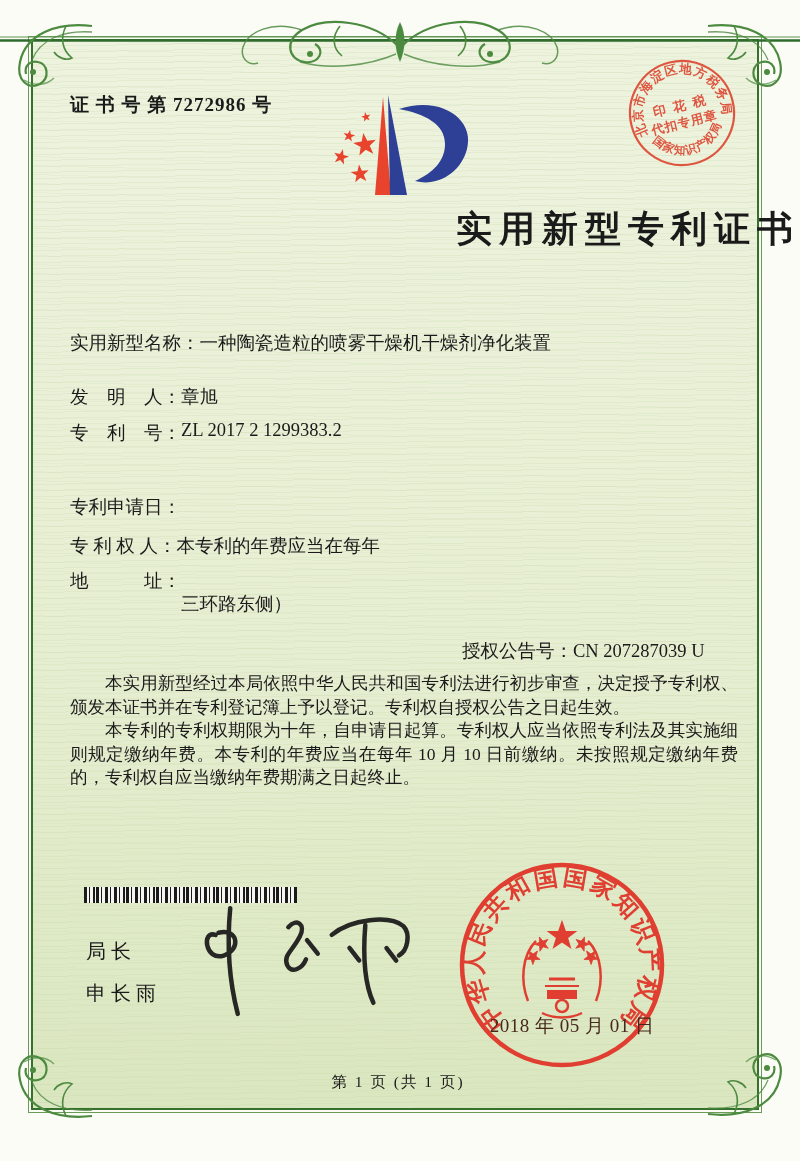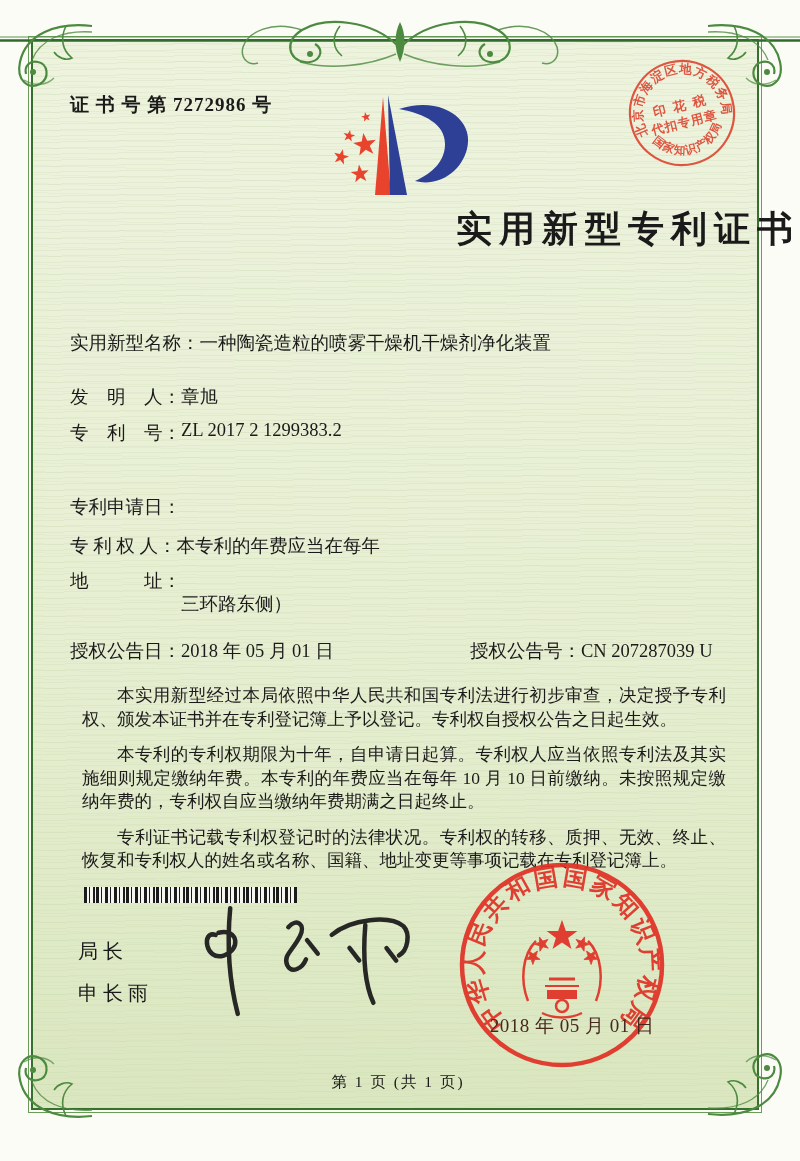--- a/index.html
+++ b/index.html
@@ -25,33 +25,33 @@
   .logo{position:absolute;left:333px;top:93px;width:152px;height:110px;}
   .title{position:absolute;left:0;right:0;top:205px;text-align:right;
     font-size:36px;font-weight:bold;letter-spacing:7px;white-space:nowrap;padding-left:16px;}
   .fields{position:absolute;left:70px;top:330px;width:670px;font-size:18.5px;}
   .frow{position:absolute;left:0;white-space:nowrap;display:flex;align-items:flex-start;}
   .frow .lbl{white-space:pre;}
   .frow-0{top:0;}   .frow-1{top:54px;} .frow-2{top:90px;}
   .frow-3{top:164px;}.frow-4{top:203px;justify-content:flex-end;}
   .frow-5{top:240px;line-height:23px;}
   .frow-6{top:308px;width:670px;}
-  .grant-no{position:absolute;left:400px;top:0;white-space:nowrap;}
+  .grant-no{position:absolute;left:392px;top:0;white-space:nowrap;}
   .paras{position:absolute;left:70px;top:672px;width:668px;font-size:17.5px;
     line-height:23.5px;text-align:justify;}
-  .paras p{margin:12px;text-indent:2em;}
+  .paras p{margin:0;text-indent:2em;}
   .barcode{
     position:absolute;left:84px;top:887px;width:213px;height:16px;
     background:repeating-linear-gradient(90deg,
       #1b1b1b 0 3px,#f6f6f1 3px 5px,#1b1b1b 5px 6px,#f6f6f1 6px 9px,
       #1b1b1b 9px 11px,#f6f6f1 11px 12px,#1b1b1b 12px 15px,#f6f6f1 15px 17px,
       #1b1b1b 17px 18px,#f6f6f1 18px 21px,#1b1b1b 21px 24px,#f6f6f1 24px 26px,
       #1b1b1b 26px 27px,#f6f6f1 27px 30px);
   }
-  .director{position:absolute;left:78px;top:938px;font-size:20px;letter-spacing:5px;}
+  .director{position:absolute;left:86px;top:938px;font-size:20px;letter-spacing:5px;}
   .director div{margin-bottom:15px;white-space:nowrap;}
   .signature{position:absolute;left:195px;top:898px;width:232px;height:122px;transform:rotate(-3deg);}
   .main-seal{position:absolute;left:450px;top:853px;width:224px;height:224px;opacity:0.93;}
   .seal-date{position:absolute;left:482px;top:1013px;width:180px;text-align:center;
     font-size:19px;color:#46281c;letter-spacing:0.5px;white-space:nowrap;z-index:5;}
   .tax-stamp{position:absolute;left:617px;top:48px;width:130px;height:130px;opacity:0.9;}
   .footer{position:absolute;left:0;right:4px;top:1072px;text-align:center;
     font-size:15.5px;letter-spacing:2px;}
 </style>
 </head>
@@ -144,29 +144,27 @@
       <span class="val">本专利的年费应当在每年</span>
     </div>
     <div class="frow frow-5">
       <span class="lbl">地　　　址：</span>
       <span class="val">
         <br>
         <span>三环路东侧）</span>
       </span>
     </div>
     <div class="frow frow-6">
-      <span><span class="lbl">授权公告日：</span><span>2018 年 05 月 01 日</span></span>
       <span class="grant-no"><span class="lbl">授权公告号：</span><span>CN 207287039 U</span></span>
     </div>
   </div>
 
   <div class="paras">
     <p>本实用新型经过本局依照中华人民共和国专利法进行初步审查，决定授予专利权、颁发本证书并在专利登记簿上予以登记。专利权自授权公告之日起生效。</p>
     <p>本专利的专利权期限为十年，自申请日起算。专利权人应当依照专利法及其实施细则规定缴纳年费。本专利的年费应当在每年 10 月 10 日前缴纳。未按照规定缴纳年费的，专利权自应当缴纳年费期满之日起终止。</p>
-    <p>专利证书记载专利权登记时的法律状况。专利权的转移、质押、无效、终止、恢复和专利权人的姓名或名称、国籍、地址变更等事项记载在专利登记簿上。</p>
   </div>
 
   <div class="barcode"></div>
 
   <div class="director">
     <div>局长</div>
     <div>申长雨</div>
   </div>
 
   <svg class="signature" viewBox="0 0 232 122">

